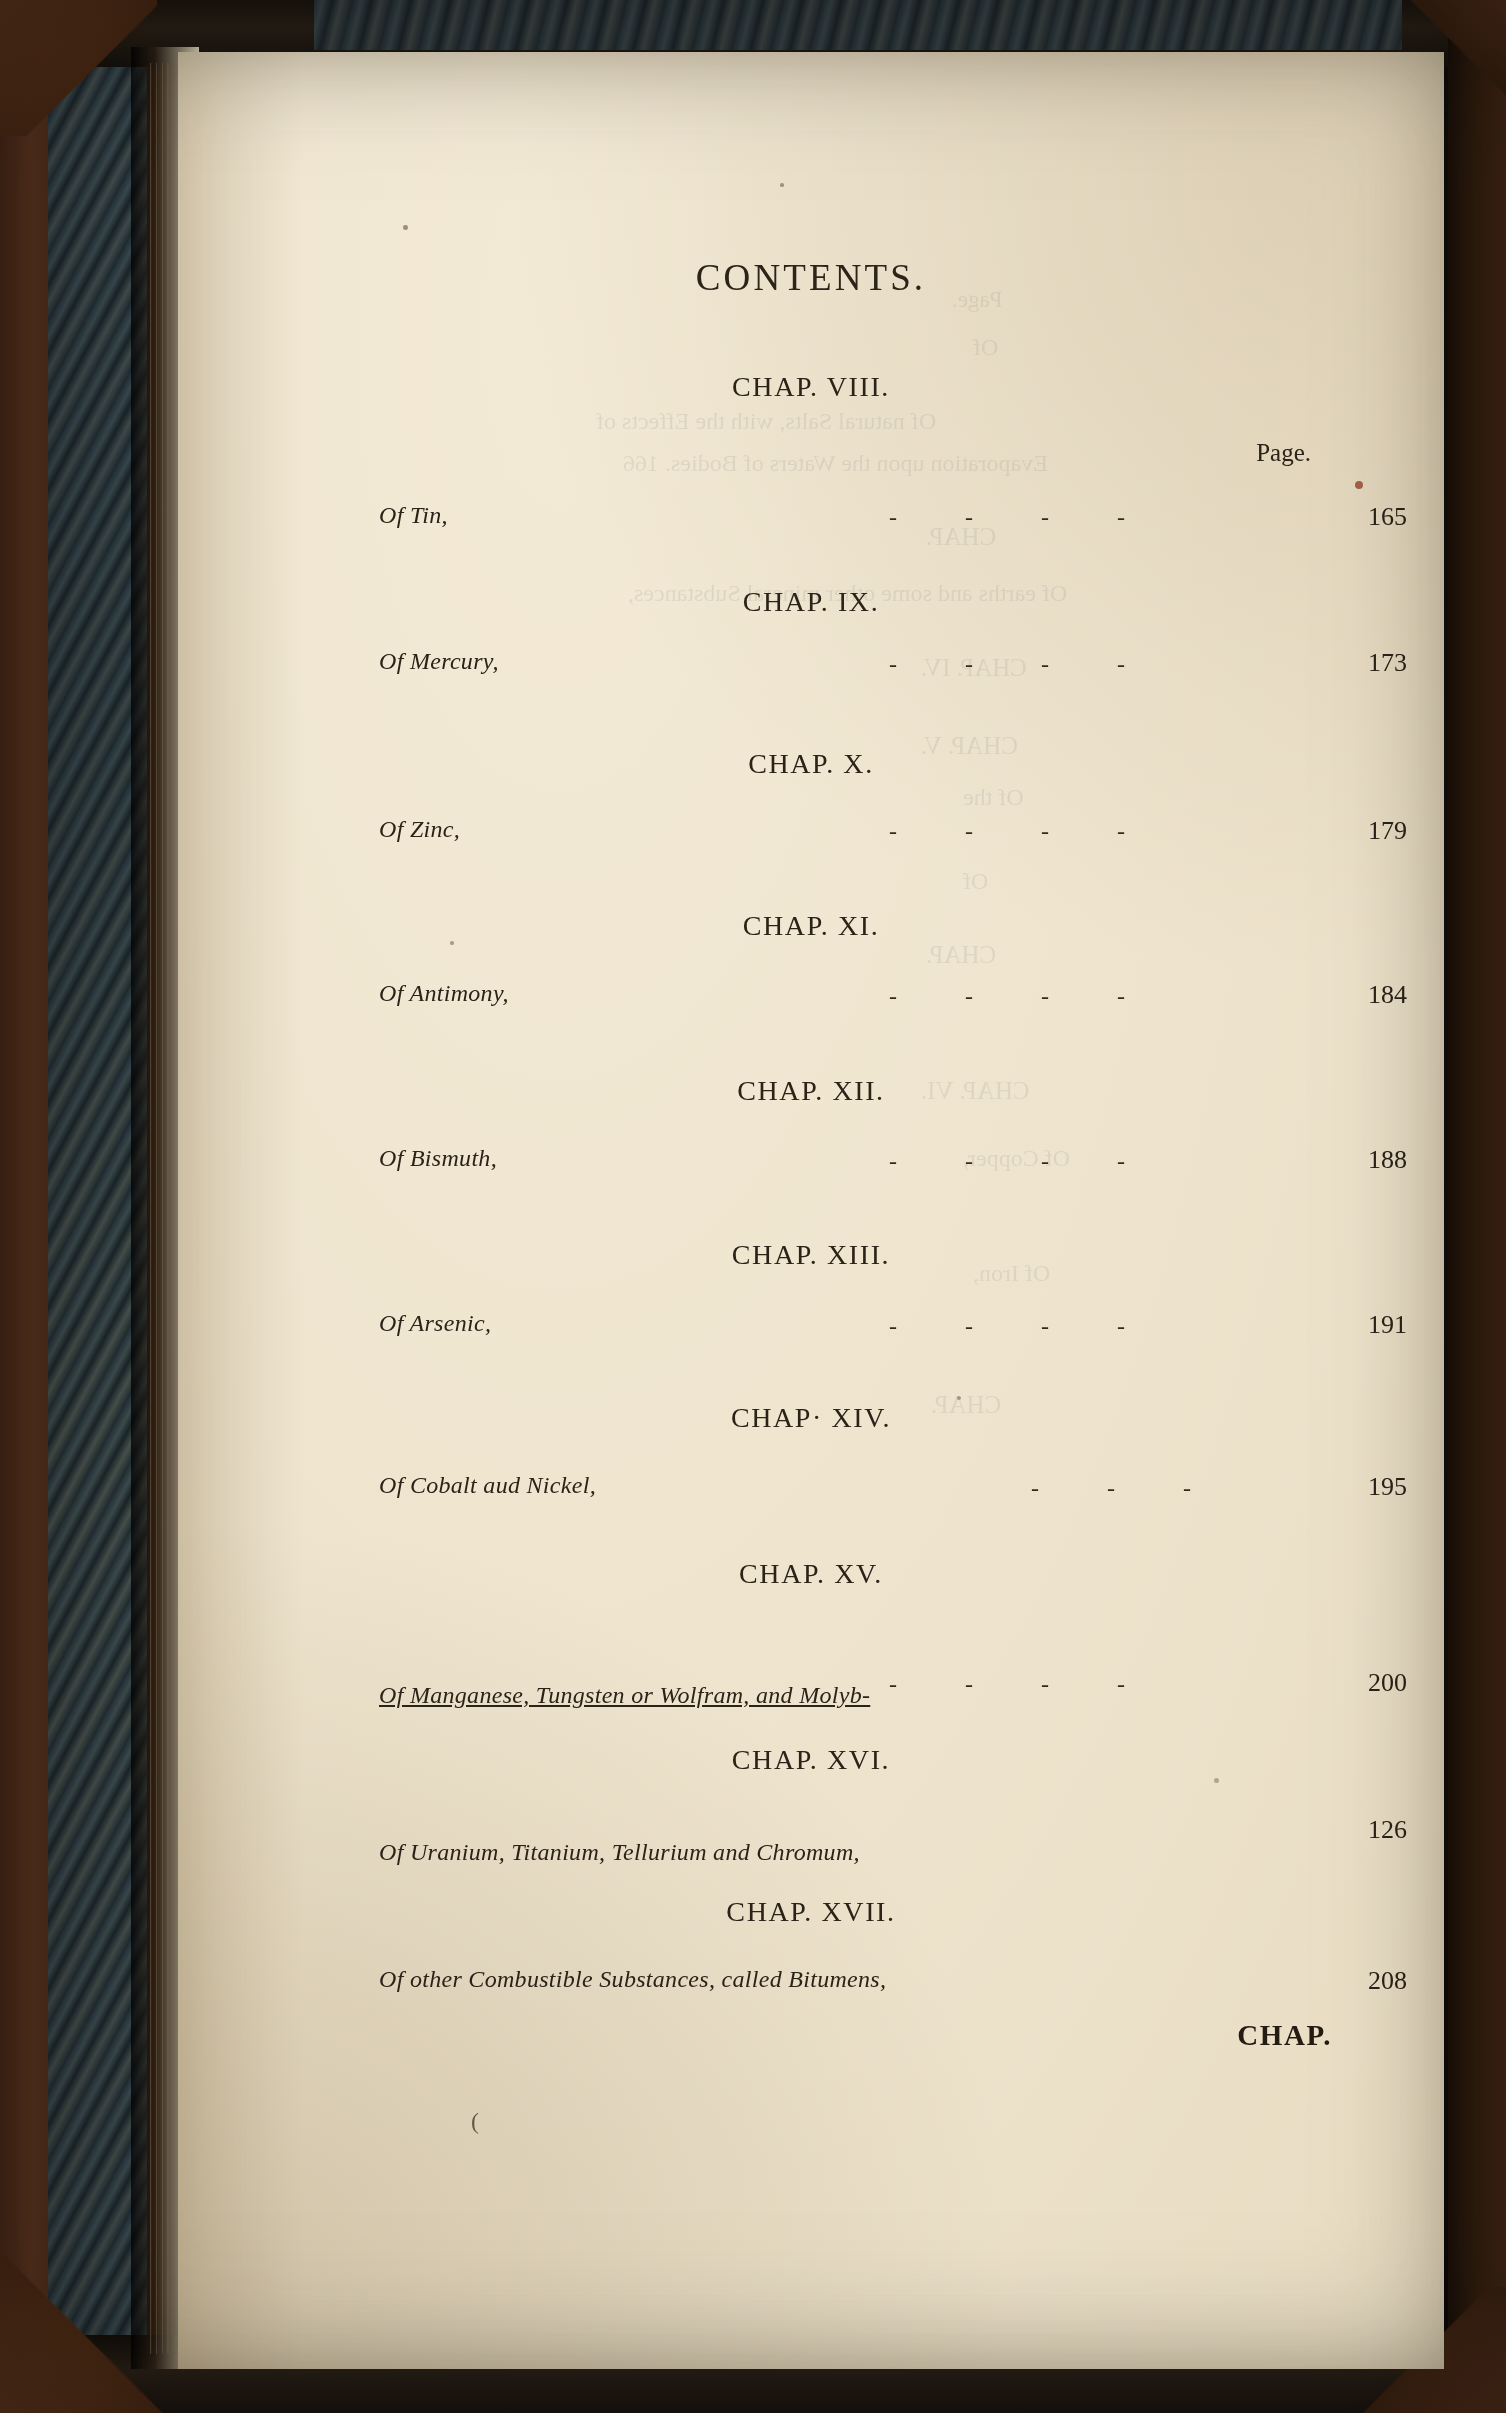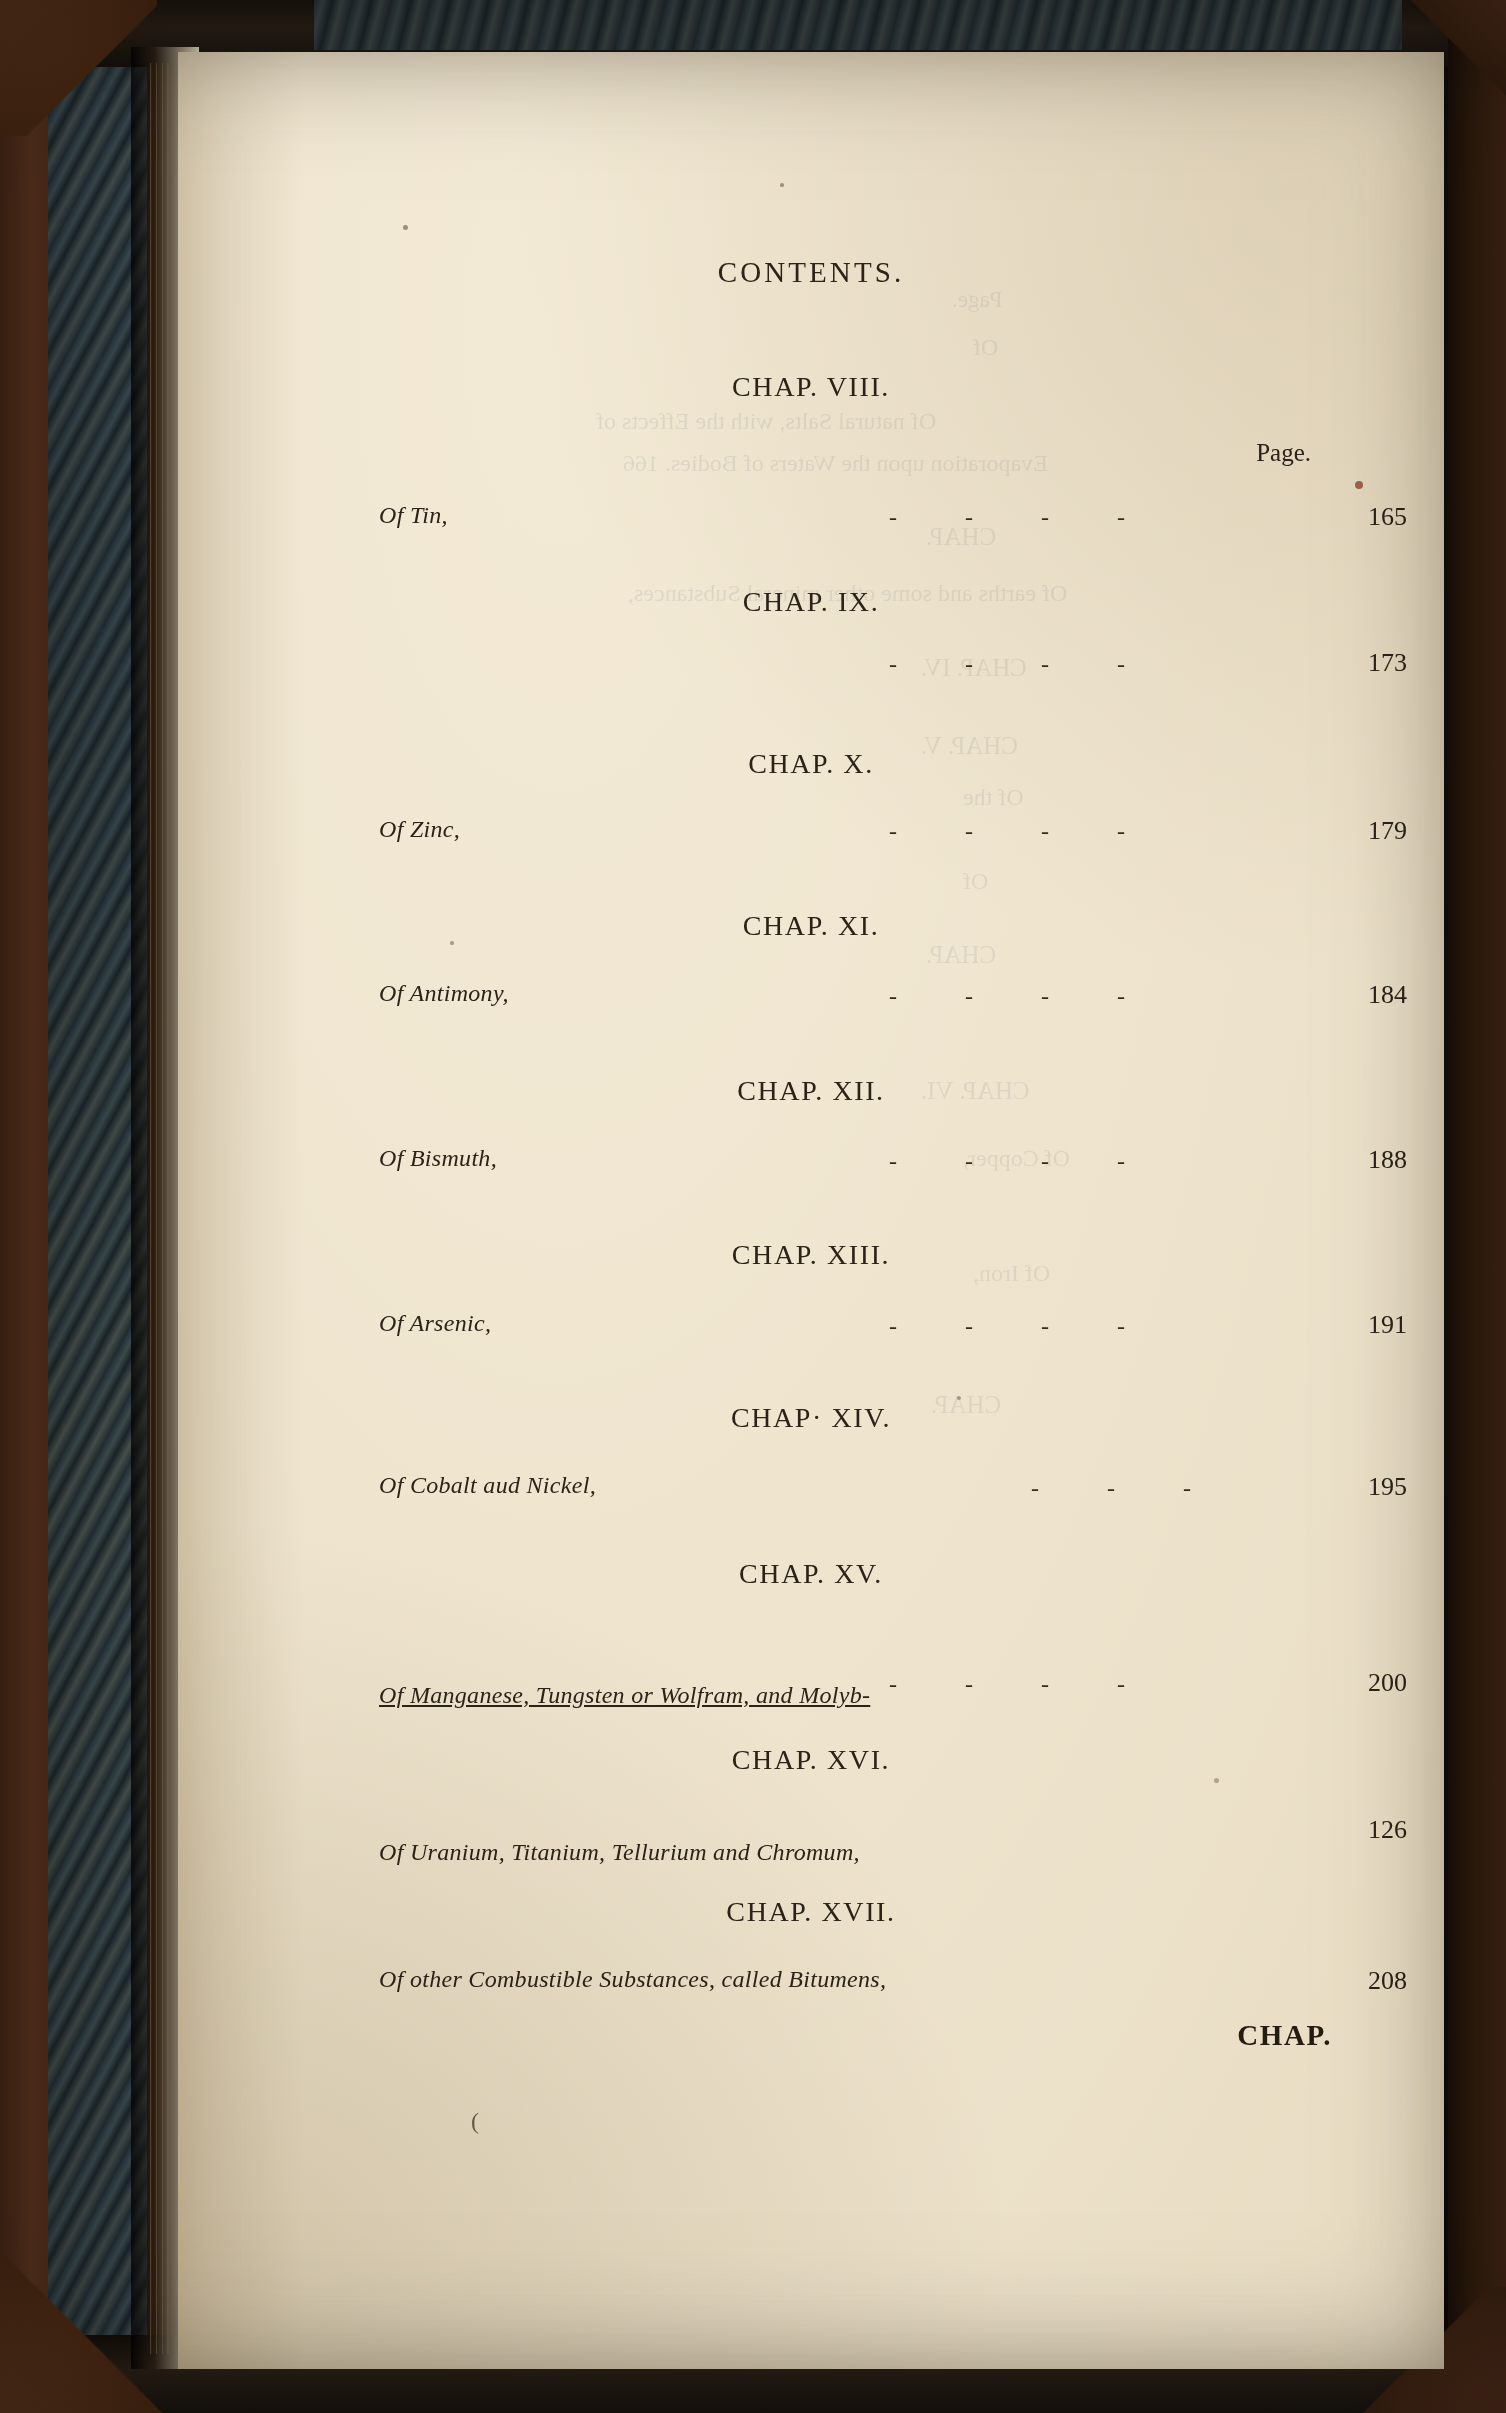--- a/index.html
+++ b/index.html
@@ -147,21 +147,21 @@
     position: absolute;
     left: 0; top: 0;
     width: 1266px; height: 2317px;
     color: #2a2118;
   }
   .running-head {
     position: absolute;
     top: 204px;
     width: 1266px;
     text-align: center;
-    font-size: 29px;
+    font-size: 37px;
     letter-spacing: 3.1px;
     color: #2d2419;
   }
   .page-label {
     position: absolute;
     right: 133px;
     top: 387px;
     font-size: 25px;
     color: #2d2419;
   }
@@ -285,20 +285,23 @@
       <div class="page-label">Page.</div>
 
       <div class="chap-head" style="top:319px;">CHAP. VIII.</div>
       <div class="entry" style="top:450px;">
         <span class="title">Of Tin,</span>
       </div>
       <div class="leaders" style="left:711px; top:452px;">-    -    -    -</div>
       <div class="pageno" style="left:1140px; top:450px;">165</div>
 
       <div class="chap-head" style="top:534px;">CHAP. IX.</div>
+      <div class="entry" style="top:596px;">
+        <span class="title">Of Mercury,</span>
+      </div>
       <div class="leaders" style="left:711px; top:599px;">-    -    -    -</div>
       <div class="pageno" style="left:1140px; top:596px;">173</div>
 
       <div class="chap-head" style="top:696px;">CHAP. X.</div>
       <div class="entry" style="top:764px;">
         <span class="title">Of Zinc,</span>
       </div>
       <div class="leaders" style="left:711px; top:766px;">-    -    -    -</div>
       <div class="pageno" style="left:1140px; top:764px;">179</div>
 

